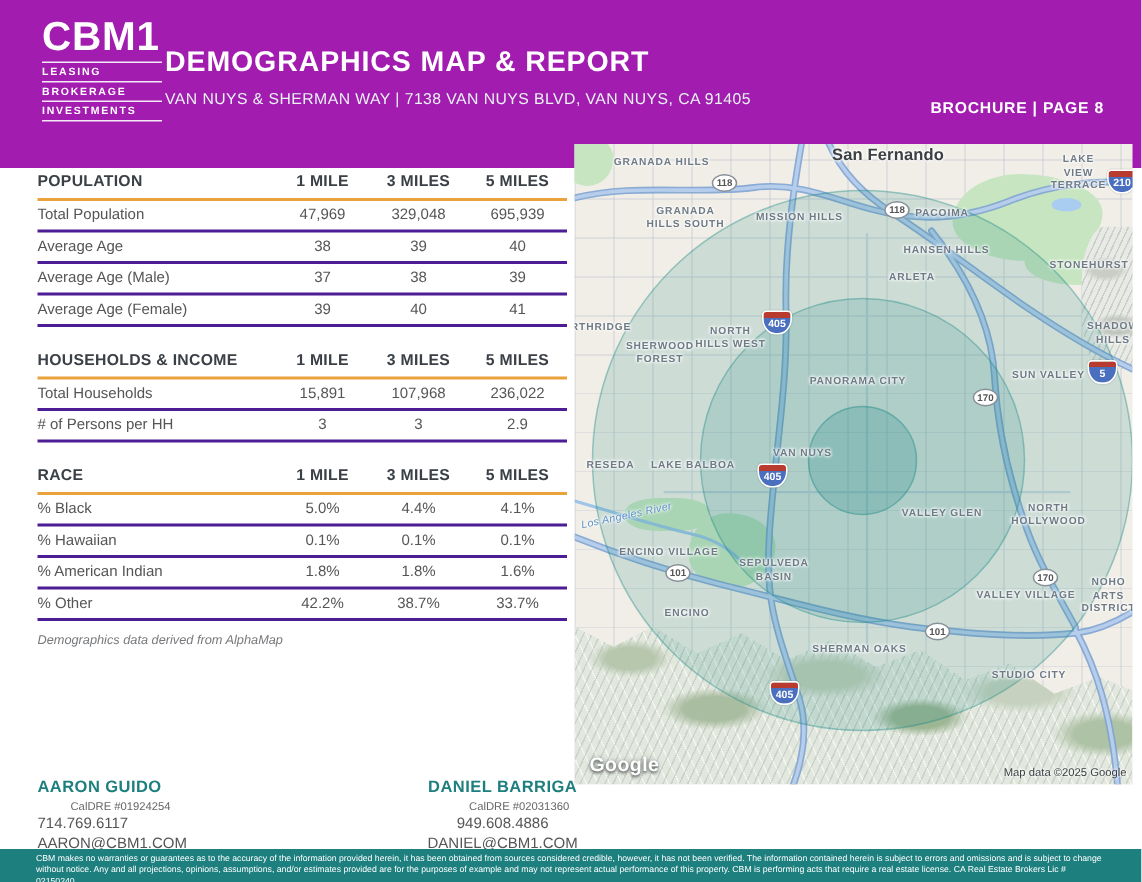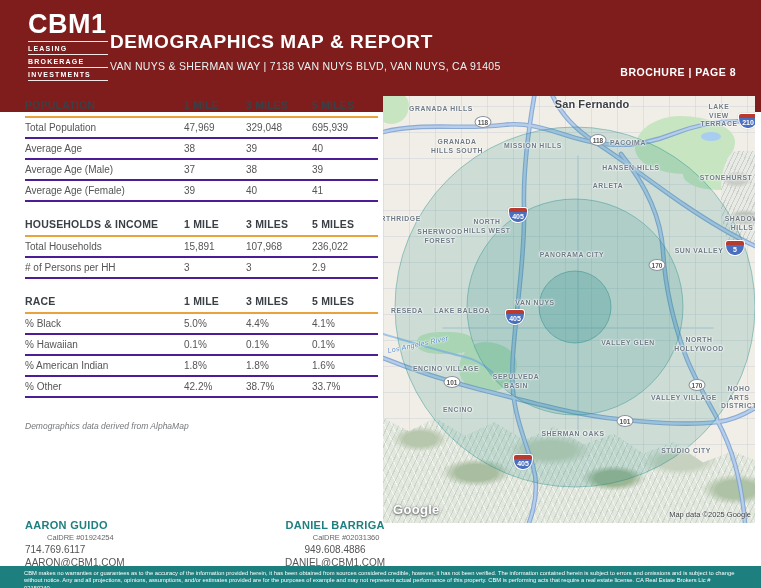--- a/index.html
+++ b/index.html
@@ -2,41 +2,41 @@
 <html><head>
 <meta charset="utf-8">
 <style>
   html,body{margin:0;padding:0;}
   body{
     width:761px;height:588px;position:relative;overflow:hidden;
     background:#ffffff;font-family:"Liberation Sans",sans-serif;
     -webkit-font-smoothing:antialiased;
   }
   
-  .topbar{position:absolute;left:0;top:0;width:761px;height:112px;background:#7f1d1d;}
+  .topbar{position:absolute;left:0;top:0;width:761px;height:112px;background:#a21caf;}
   .logo{position:absolute;left:28px;top:9px;width:80px;color:#fff;}
   .logo-main{font-size:27px;font-weight:bold;letter-spacing:.5px;line-height:30px;}
   .logo-divs{margin-top:2px;border-top:1px solid rgba(255,255,255,.9);}
   .division{font-size:7px;font-weight:bold;letter-spacing:1.2px;color:#fff;
     padding:3px 0 2px;border-bottom:1px solid rgba(255,255,255,.9);}
   .titles{position:absolute;left:110px;top:31px;color:#fff;}
   .main-title{font-size:19px;font-weight:bold;letter-spacing:.6px;margin:0;}
   .sub-title{font-size:10.5px;letter-spacing:.3px;margin-top:7px;color:#e8f3f3;}
   .page-label{position:absolute;right:25px;top:66px;color:#fff;font-size:10.5px;
     font-weight:bold;letter-spacing:.5px;}
 
   
-  .tables{position:absolute;left:25px;top:96px;width:353px;}
+  .tables{position:absolute;left:25px;top:112px;width:353px;}
   .tbl{margin-bottom:13px;}
   .tr{display:grid;grid-template-columns:1fr 62px 66px 66px;align-items:end;
     padding:4px 0 4px;border-bottom:2px solid #4c1d95;}
   .tr.th{border-bottom:2px solid #e9a23c;padding-bottom:5px;}
   .tr.th .cell{font-weight:bold;color:#3b4046;font-size:10.5px;letter-spacing:.2px;}
   .cell{font-size:10px;color:#555;line-height:11px;}
-  .cell.num{text-align:left;}
+  .cell.num{text-align:center;}
   .footnote{font-style:italic;font-size:8.5px;color:#76797c;margin-top:7px;}
 
   
   .map{position:absolute;left:383px;top:96px;width:372px;height:427px;overflow:hidden;
     background:#f1eee7;}
   .map-grid{position:absolute;inset:0;
     background-image:
       repeating-linear-gradient(0deg,rgba(200,206,212,.45) 0 1px,transparent 1px 26px),
       repeating-linear-gradient(90deg,rgba(200,206,212,.45) 0 1px,transparent 1px 26px);}
   .park{position:absolute;background:#c6e5c0;border-radius:45% 55% 50% 50%/55% 45% 55% 45%;}

